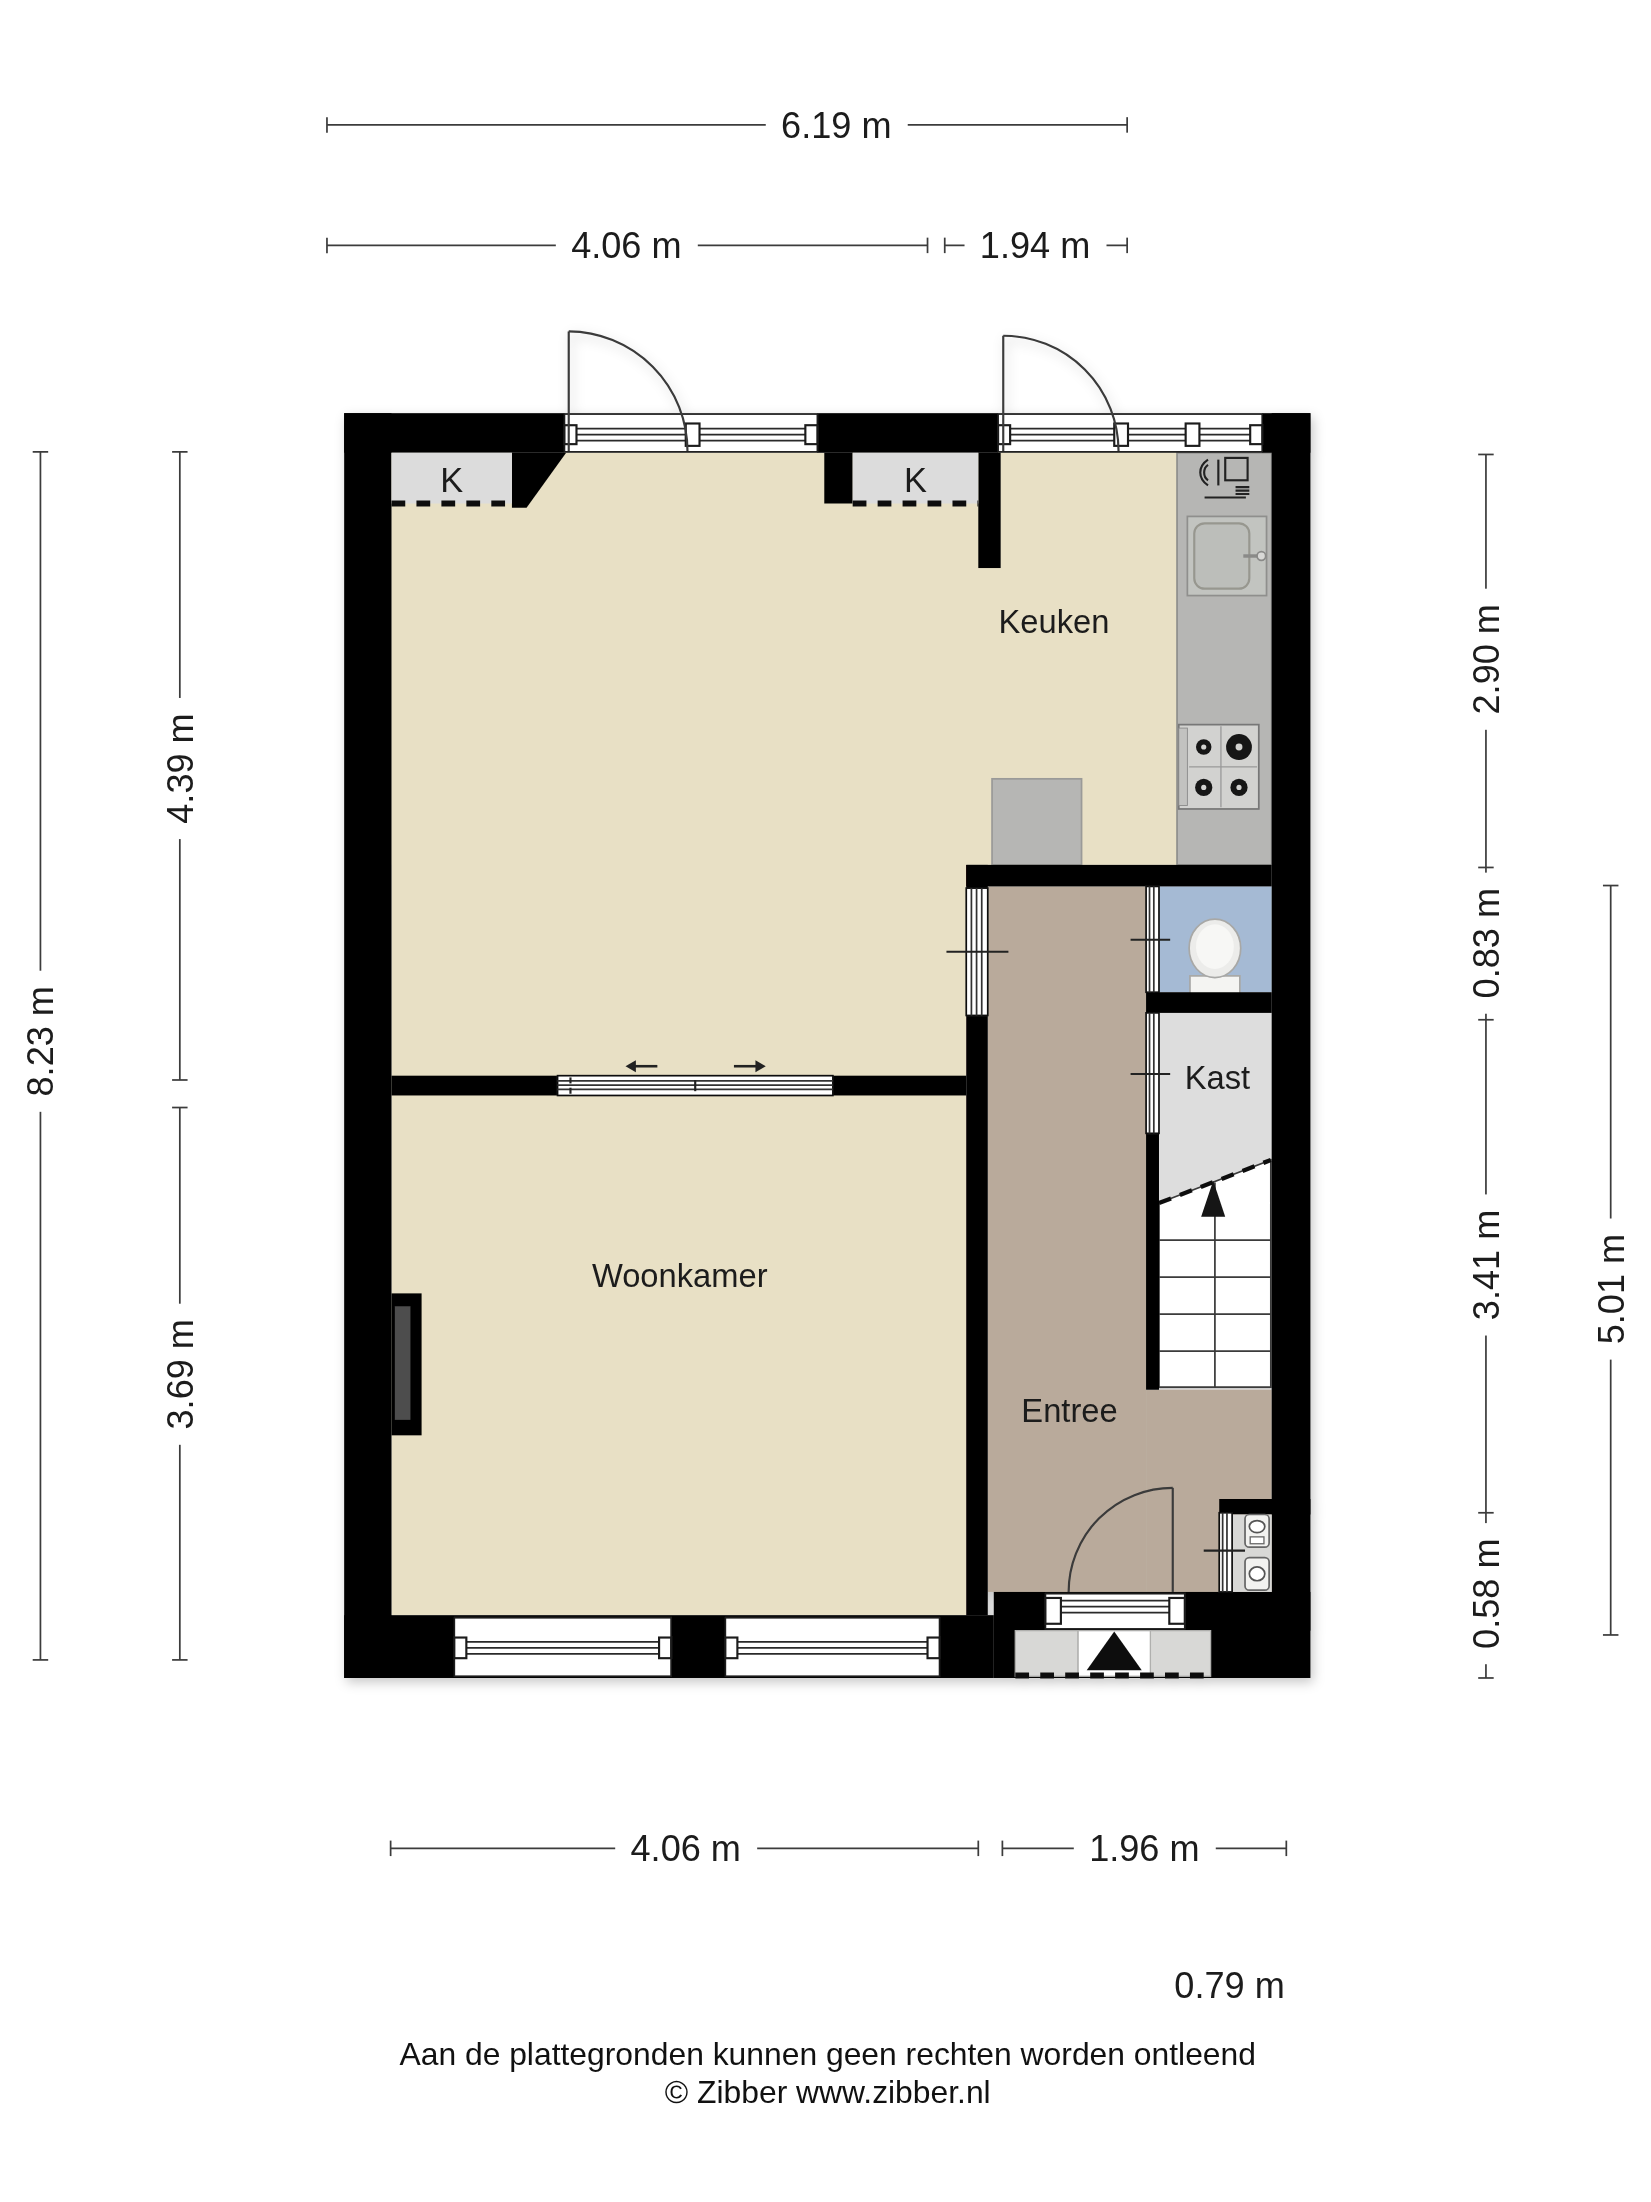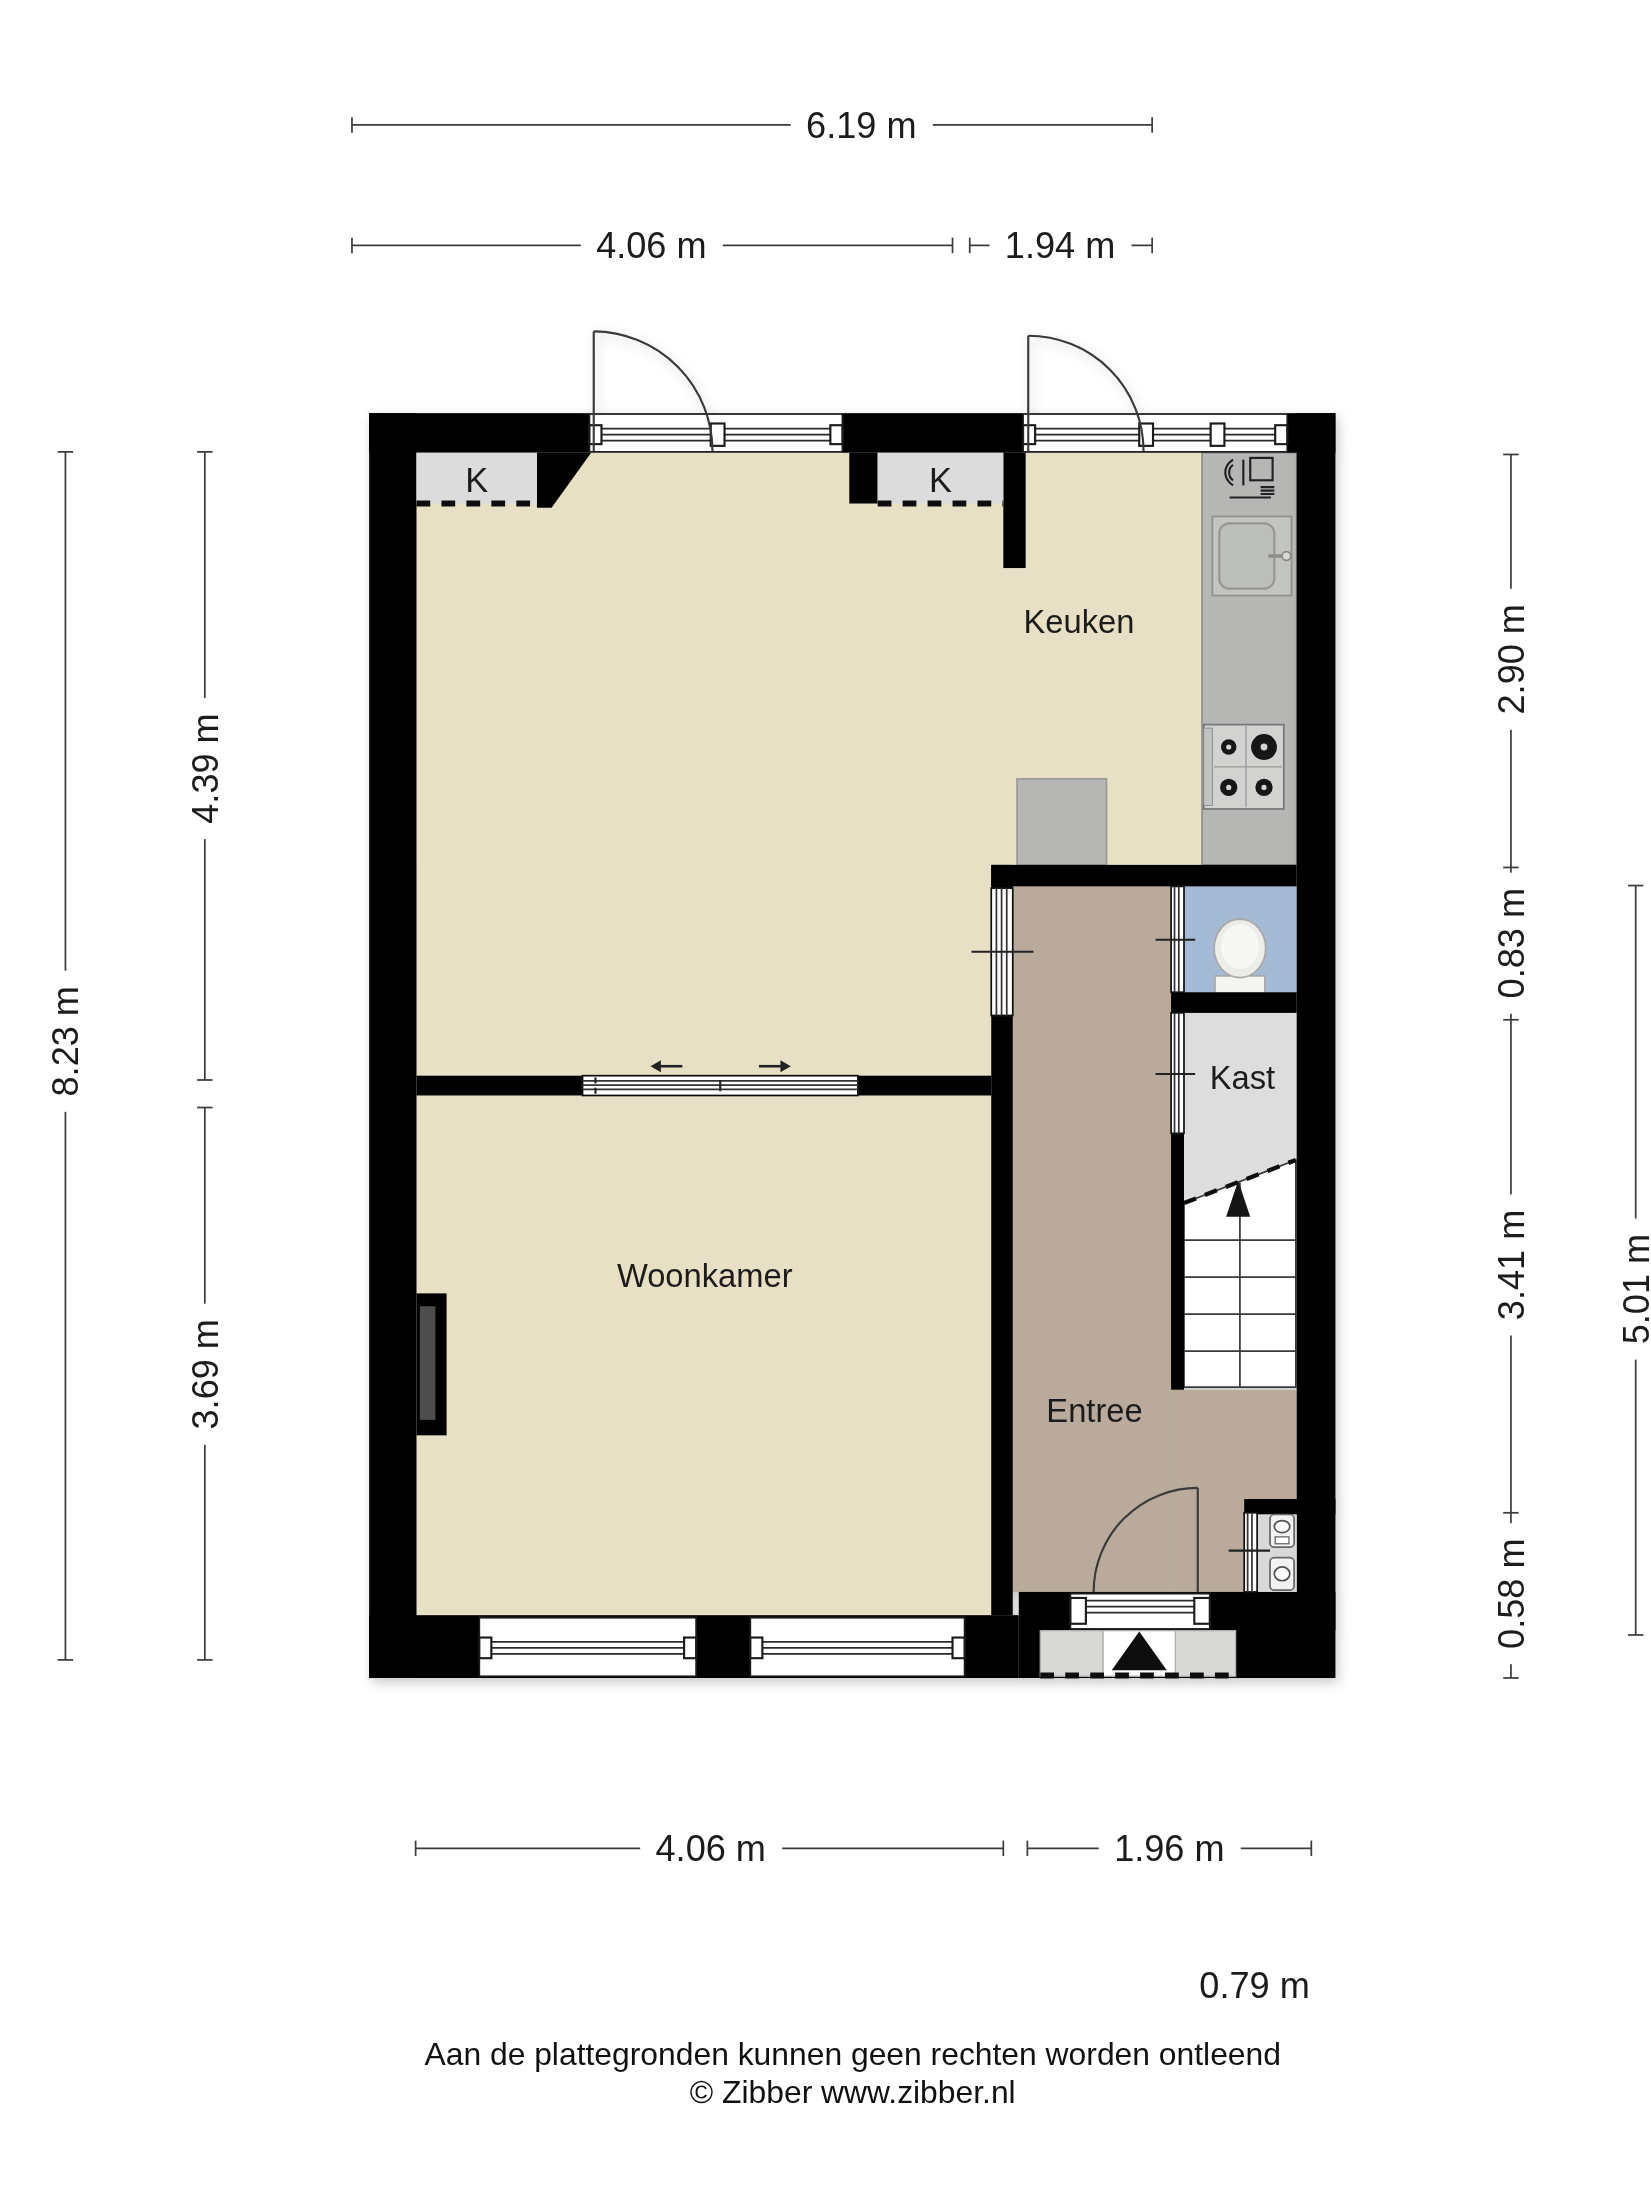--- a/index.html
+++ b/index.html
@@ -1,17 +1,17 @@
 <!DOCTYPE html>
 <html style="font-size:13.8px"><head>
 <meta charset="utf-8">
 <style>
   html,body{margin:0;padding:0;background:#ffffff;}
   body{width:1652px;height:2203px;position:relative;font-family:"Liberation Sans", sans-serif;}
-  #plan-wrap{position:absolute;inset:0;margin-left:25px;}
+  #plan-wrap{position:absolute;inset:0;}
   svg{display:block;}
   .dimline{stroke:#3c3c3c;stroke-width:2;fill:none;}
   .dimtick{stroke:#3c3c3c;stroke-width:2;}
   .dimtext{font-family:"Liberation Sans",sans-serif;font-size:42px;fill:#1c1c1c;text-anchor:middle;}
   .roomtext{font-family:"Liberation Sans",sans-serif;font-size:38px;fill:#1c1c1c;text-anchor:middle;}
   .ktext{font-family:"Liberation Sans",sans-serif;font-size:40px;fill:#1c1c1c;text-anchor:middle;}
   .foottext{font-family:"Liberation Sans",sans-serif;font-size:37px;fill:#111;text-anchor:middle;}
   .wall{fill:#050505;}
   .win{fill:#ffffff;stroke:#1c1c1c;stroke-width:2;}
   .glass{stroke:#2a2a2a;stroke-width:2;fill:none;}

